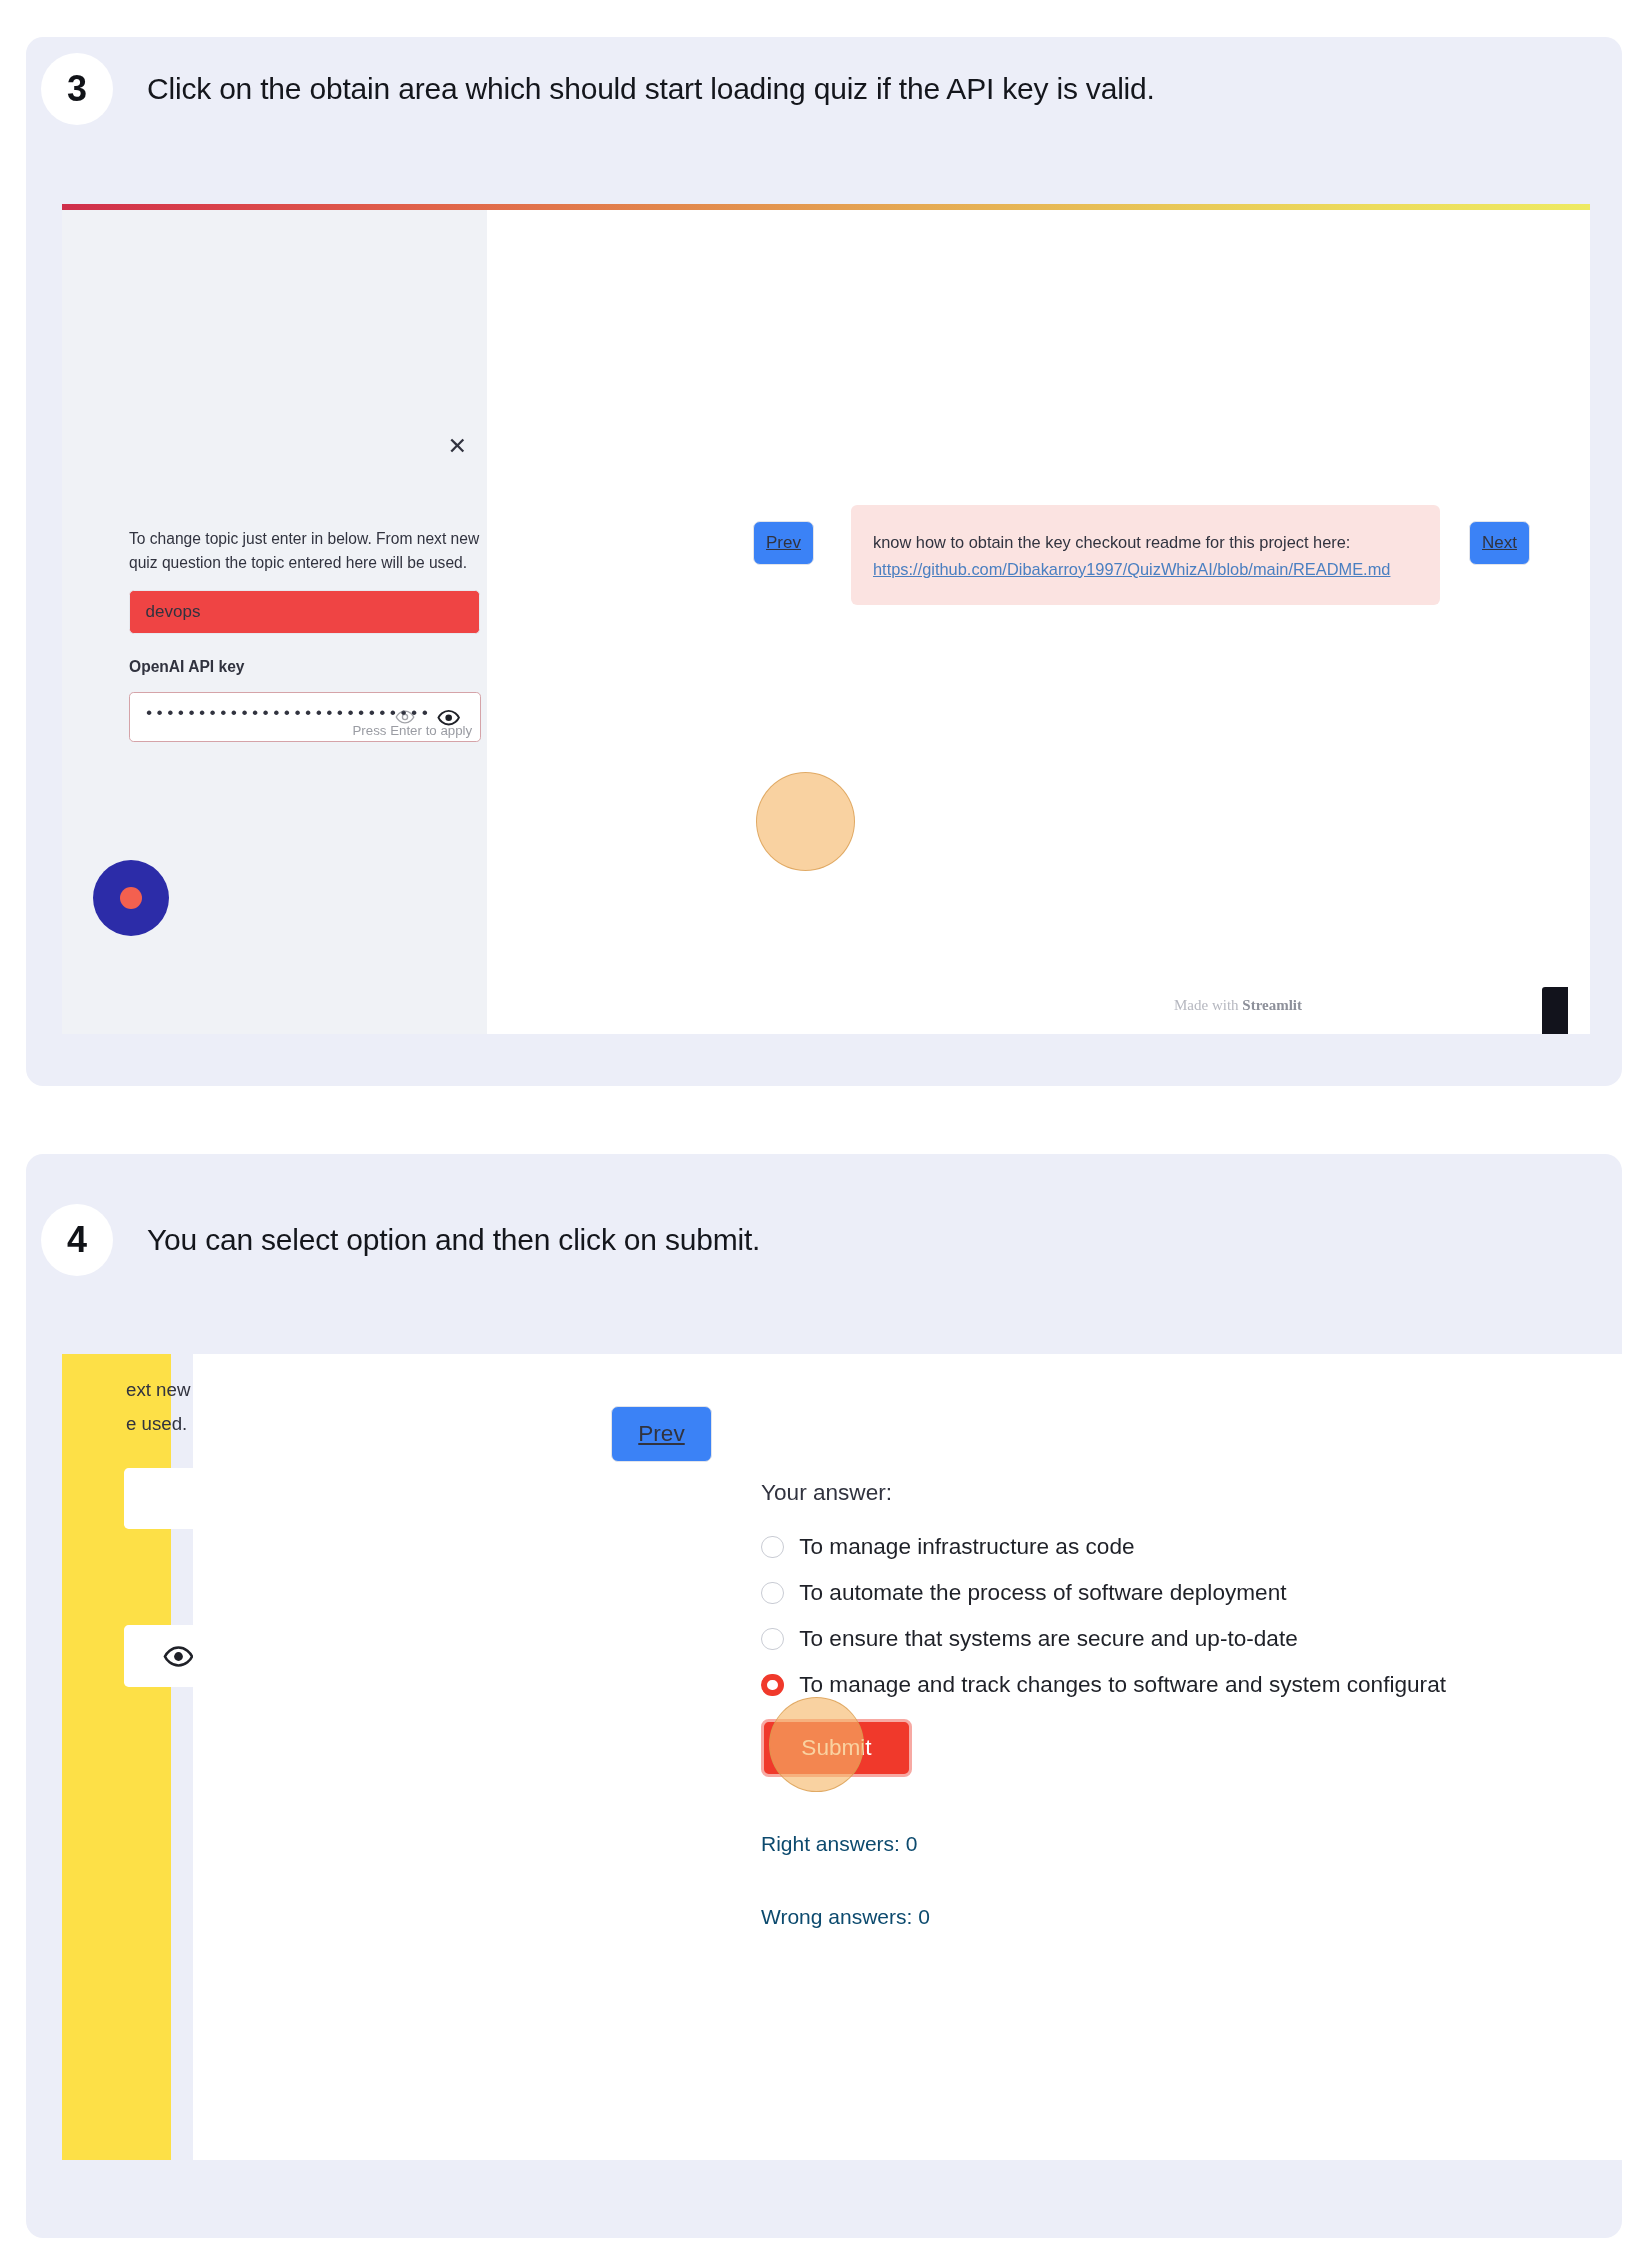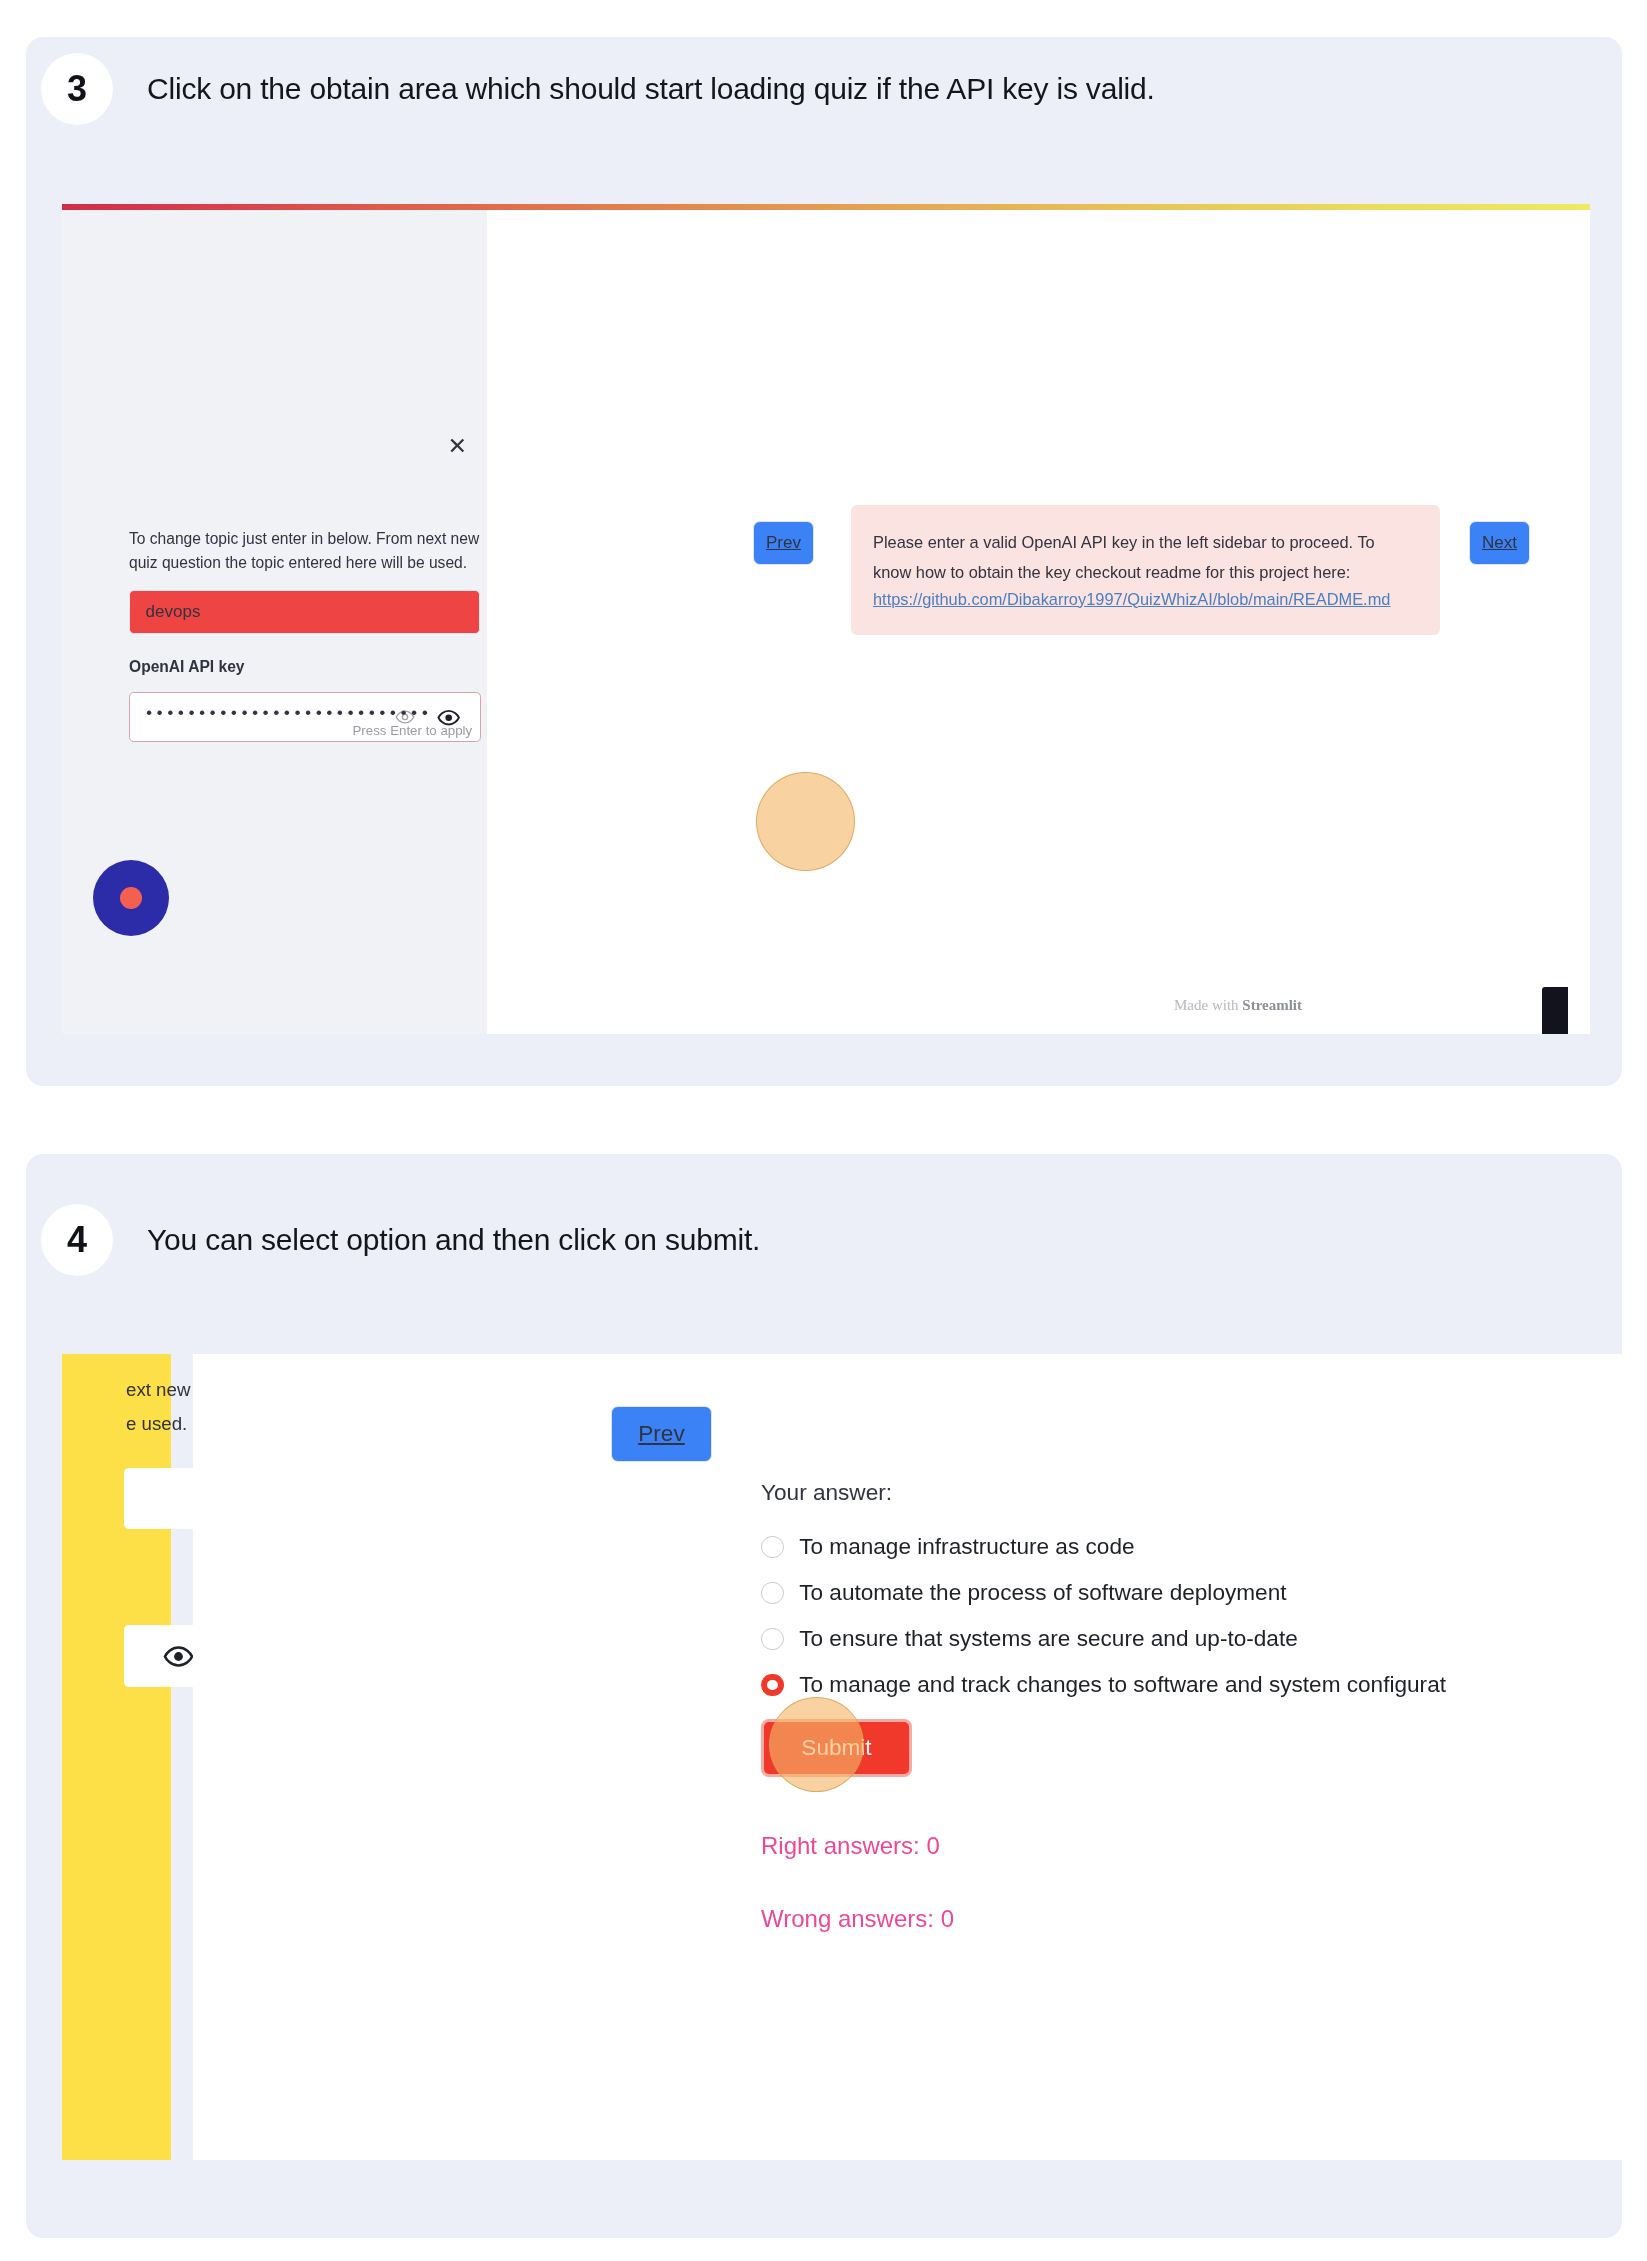--- a/index.html
+++ b/index.html
@@ -392,22 +392,22 @@
     font-size: 22.6px;
     color: #ffffff;
   }
   #target-circle-4 {
     left: 769px; top: 1697px; width: 95px; height: 95px;
   }
 
   .score-line {
     position: absolute;
     left: 761px;
-    font-size: 24px;
-    color: #ec4899;
+    font-size: 21px;
+    color: #0c4a6e;
   }
   #right-answers { top: 1832px; }
   #wrong-answers { top: 1905px; }
 </style>
 </head>
 <body>
 
 <div class="page">
 
   <div class="step-card" id="step-card-3"></div>
@@ -455,21 +455,20 @@
         <span>Made with </span><b>Streamlit</b>
       </div>
 
       <div class="manage-app"></div>
     </div>
 
     <div class="nav-btn" id="prev-btn-3">Prev</div>
     <div class="nav-btn" id="next-btn-3">Next</div>
 
     <div class="alert-box">
-      <div class="alert-text">Please enter a valid OpenAI API key in the left sidebar to proceed. To</div>
       <div class="alert-text">know how to obtain the key checkout readme for this project here:</div>
       <a class="alert-link" href="#">https://github.com/Dibakarroy1997/QuizWhizAI/blob/main/README.md</a>
     </div>
 
     <div class="target-circle" id="target-circle-3"></div>
   </div>
 
   <div class="step-card" id="step-card-4"></div>
 
   <div class="step-header" id="step-header-4">

